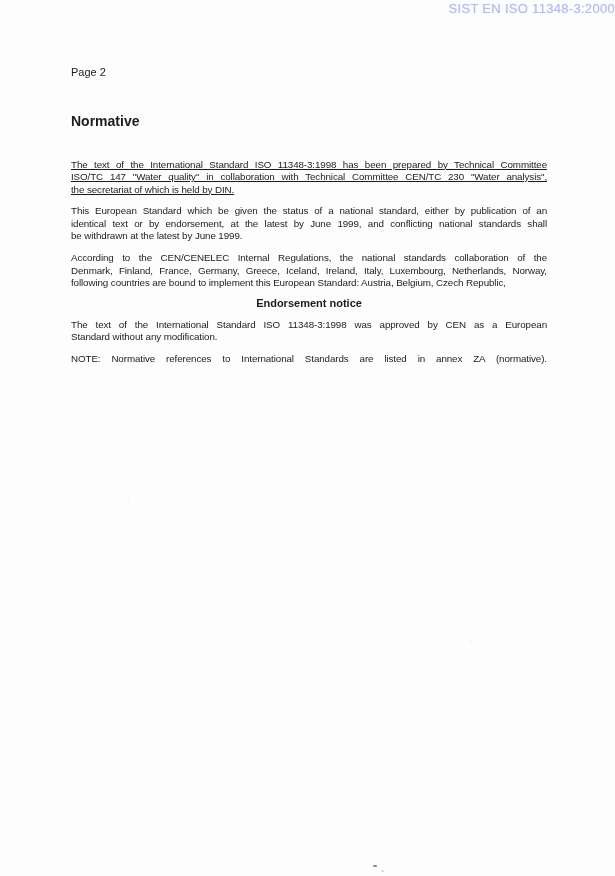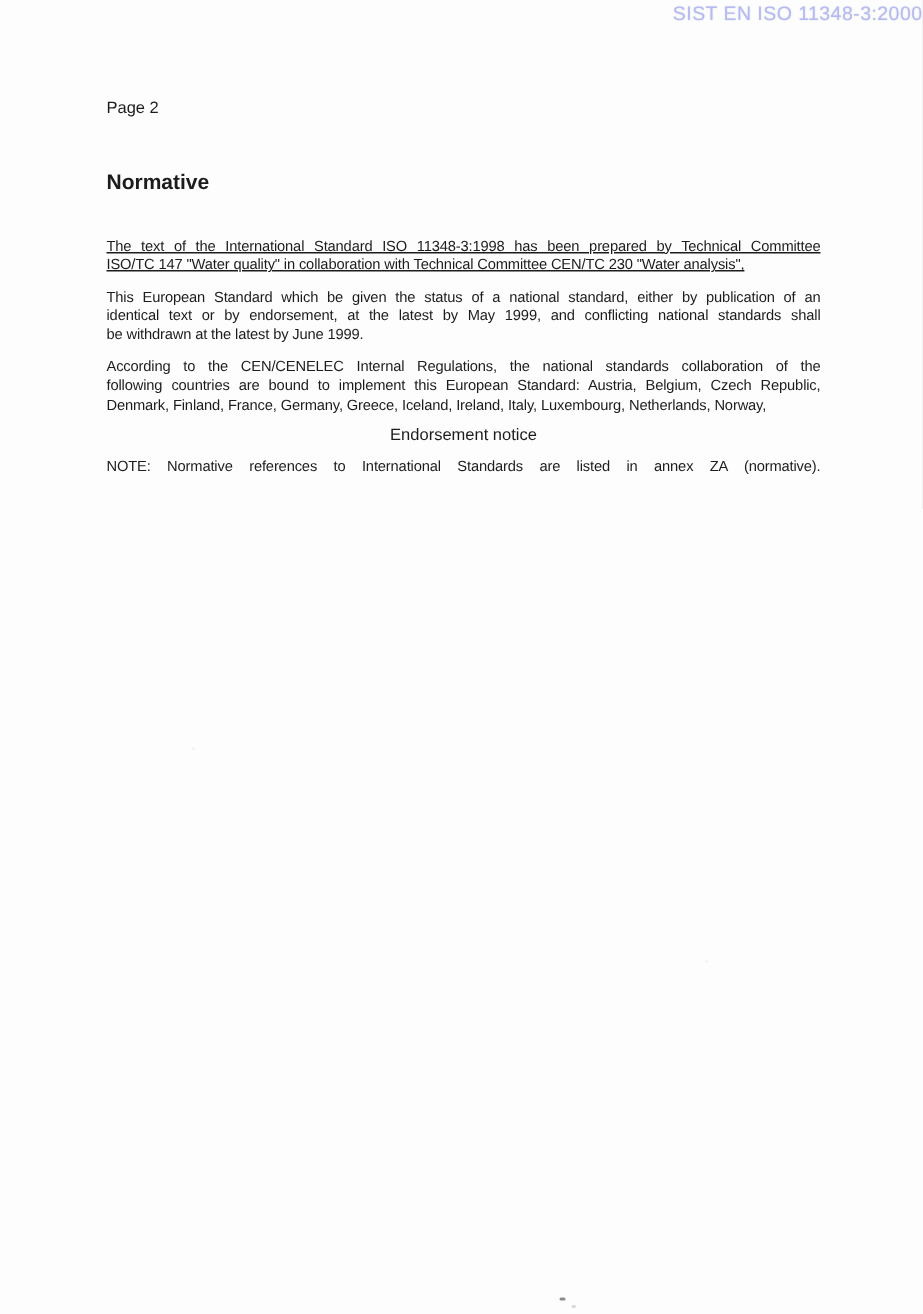--- a/index.html
+++ b/index.html
@@ -52,21 +52,21 @@
   .para .line {
     text-align: justify;
     text-align-last: justify;
   }
   .para .line:last-child { text-align-last: left; }
   .para-stretch-last .line:last-child { text-align-last: justify; }
   .endorsement-heading {
     margin: 7px 0 0 0;
     font-size: 11px;
     line-height: 13px;
-    font-weight: 400;
+    font-weight: 700;
     text-align: center;
   }
   .speck { position: absolute; background: #6f6f6f; border-radius: 1px; }
   .speck-1 { left: 373px; top: 865px; width: 4px; height: 2px; opacity: 0.8; }
   .speck-2 { left: 381px; top: 870px; width: 3px; height: 2px; opacity: 0.25; }
   .speck-3 { left: 128px; top: 498px; width: 2px; height: 2px; opacity: 0.08; }
   .speck-4 { left: 470px; top: 640px; width: 2px; height: 2px; opacity: 0.08; }
 </style>
 </head>
 <body>
@@ -79,36 +79,41 @@
 
     <div class="page-header">
       <div>Page 2</div>
     </div>
 
     <div class="foreword-heading">Normative</div>
 
     <div class="para para-first">
         <div class="line">The text of the International Standard ISO 11348-3:1998 has been prepared by Technical Committee</div>
         <div class="line">ISO/TC 147 "Water quality" in collaboration with Technical Committee CEN/TC 230 "Water analysis",</div>
+        <div class="line">the secretariat of which is held by DIN.</div>
       </div>
 
     <div class="para">
         <div class="line">This European Standard which be given the status of a national standard, either by publication of an</div>
-        <div class="line">identical text or by endorsement, at the latest by May 1999, and conflicting national standards shall</div>
+        <div class="line">identical text or by endorsement, at the latest by June 1999, and conflicting national standards shall</div>
         <div class="line">be withdrawn at the latest by June 1999.</div>
       </div>
 
     <div class="para">
         <div class="line">According to the CEN/CENELEC Internal Regulations, the national standards collaboration of the</div>
+        <div class="line">Denmark, Finland, France, Germany, Greece, Iceland, Ireland, Italy, Luxembourg, Netherlands, Norway,</div>
         <div class="line">following countries are bound to implement this European Standard: Austria, Belgium, Czech Republic,</div>
-        <div class="line">Denmark, Finland, France, Germany, Greece, Iceland, Ireland, Italy, Luxembourg, Netherlands, Norway,</div>
       </div>
 
     <div class="endorsement-heading">Endorsement notice</div>
 
+    <div class="para">
+        <div class="line">The text of the International Standard ISO 11348-3:1998 was approved by CEN as a European</div>
+        <div class="line">Standard without any modification.</div>
+      </div>
 
     <div class="para para-stretch-last">
         <div class="line">NOTE: Normative references to International Standards are listed in annex ZA (normative).</div>
       </div>
 
   </div>
 
   <div class="speck speck-1"></div>
   <div class="speck speck-2"></div>
   <div class="speck speck-3"></div>

